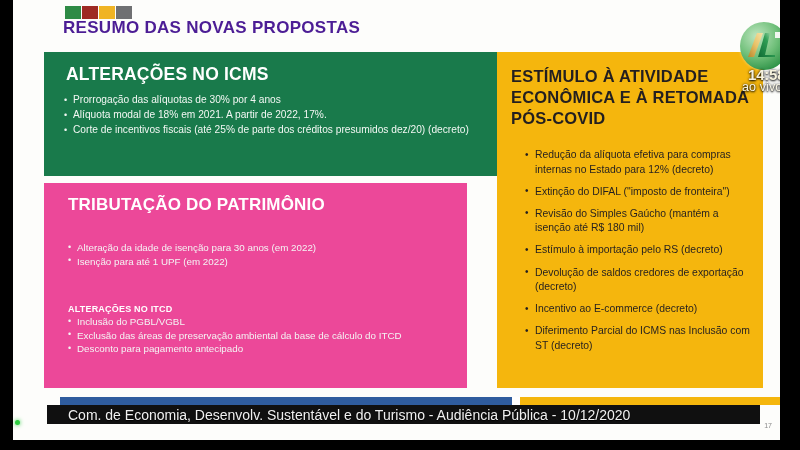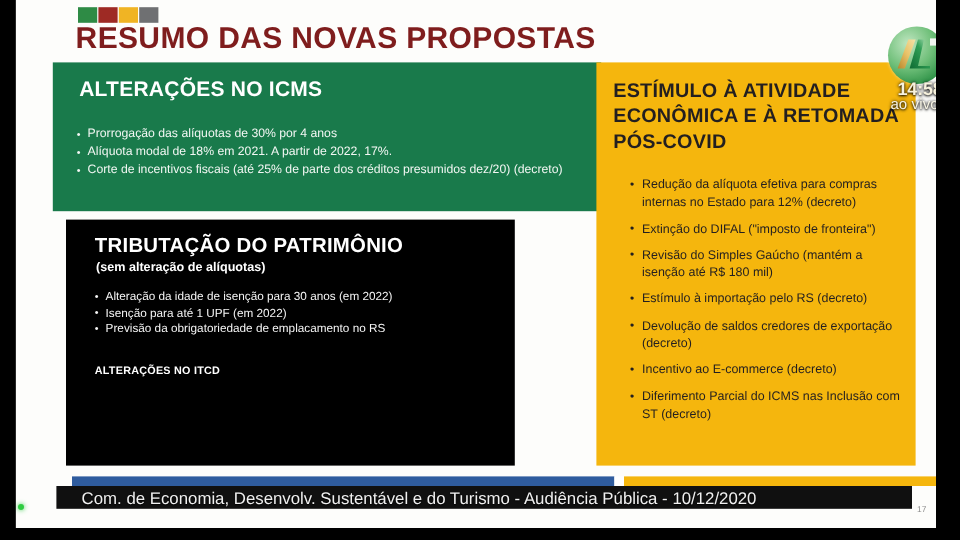--- a/index.html
+++ b/index.html
@@ -26,57 +26,56 @@
 
   
   .swatches {
     position: absolute; left: 52px; top: 6px;
     display: flex; gap: 1px;
   }
   .swatches i { display: block; width: 16px; height: 13px; }
 
   .slide-title {
     position: absolute; left: 50px; top: 18px;
-    font-size: 25px; font-weight: bold;
+    font-size: 17px; font-weight: bold;
     letter-spacing: .3px;
-    color: #7f1d1d;
+    color: #4c1d95;
     white-space: nowrap;
   }
 
   
   .panel { position: absolute; }
 
   #panel-icms {
     left: 31px; top: 52px; width: 457px; height: 124px;
     background: #1a7a4c;
     background: #197a4b;
   }
   #panel-icms .panel-head {
     position: absolute; left: 22px; top: 12px;
     color: #fff; font-size: 17.5px; font-weight: bold;
     letter-spacing: .2px;
   }
   #panel-icms ul {
     position: absolute; left: 20px; top: 41px; right: 12px;
     list-style: none;
-    margin-top: 12px;
   }
   #panel-icms li {
     color: #f2f7f3; font-size: 10.2px;
     line-height: 14.2px; padding-left: 9px;
     position: relative; margin-bottom: 1px;
   }
   #panel-icms li::before {
     content: "\2022"; position: absolute; left: 0; top: -0.5px;
     font-size: 9px;
   }
 
   #panel-patrimonio {
-    left: 42px; top: 183px; width: 374px; height: 205px;
-    background: #000000;
+    left: 31px; top: 183px; width: 423px; height: 205px;
+    background: #ec4899;
   }
   #panel-patrimonio .panel-head {
     position: absolute; left: 24px; top: 12px;
     color: #fff; font-size: 17px; font-weight: bold;
     letter-spacing: .2px;
   }
   #panel-patrimonio .panel-sub {
     position: absolute; left: 25px; top: 34px;
     color: #fff; font-size: 10.5px; font-weight: bold;
   }
@@ -207,32 +206,35 @@
       <div class="panel-head">ALTERAÇÕES NO ICMS</div>
       <ul>
         <li>Prorrogação das alíquotas de 30% por 4 anos</li>
         <li>Alíquota modal de 18% em 2021. A partir de 2022, 17%.</li>
         <li>Corte de incentivos fiscais (até 25% de parte dos créditos presumidos dez/20) (decreto)</li>
       </ul>
     </div>
 
     <div class="panel" id="panel-patrimonio">
       <div class="panel-head">TRIBUTAÇÃO DO PATRIMÔNIO</div>
-      <div class="panel-sub">(sem alteração de alíquotas)</div>
 
       <div class="grp" id="grp-ipva">
         <ul>
           <li>Alteração da idade de isenção para 30 anos (em 2022)</li>
           <li>Isenção para até 1 UPF (em 2022)</li>
-          <li>Previsão da obrigatoriedade de emplacamento no RS</li>
         </ul>
       </div>
 
       <div class="grp" id="grp-itcd">
         <div class="grp-title">ALTERAÇÕES NO ITCD</div>
+        <ul>
+          <li>Inclusão do PGBL/VGBL</li>
+          <li>Exclusão das áreas de preservação ambiental da base de cálculo do ITCD</li>
+          <li>Desconto para pagamento antecipado</li>
+        </ul>
       </div>
     </div>
 
     <div class="panel" id="panel-estimulo">
       <div class="panel-head">ESTÍMULO À ATIVIDADE ECONÔMICA E À RETOMADA PÓS-COVID</div>
       <ul>
         <li>Redução da alíquota efetiva para compras internas no Estado para 12% (decreto)</li>
         <li>Extinção do DIFAL ("imposto de fronteira")</li>
         <li>Revisão do Simples Gaúcho (mantém a isenção até R$ 180 mil)</li>
         <li>Estímulo à importação pelo RS (decreto)</li>

